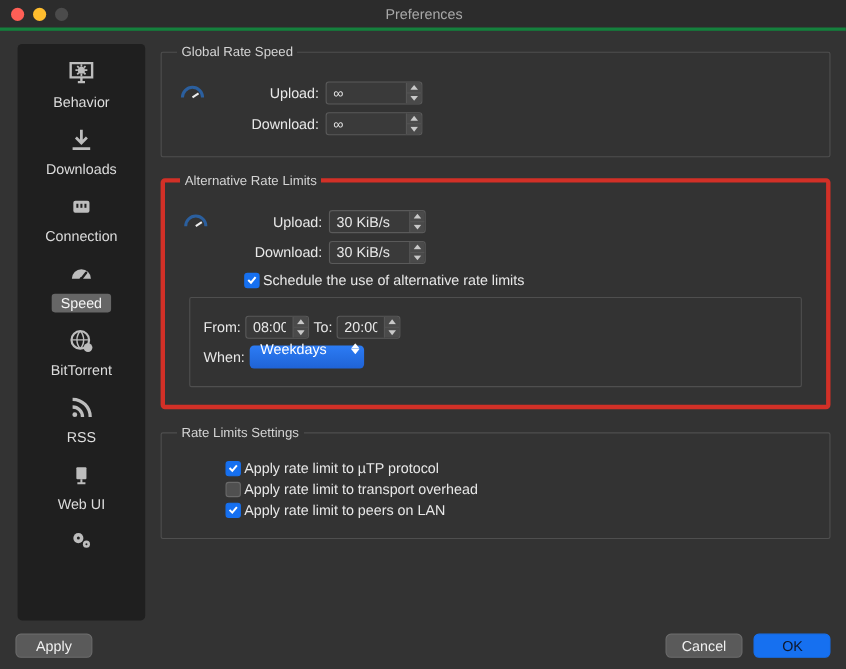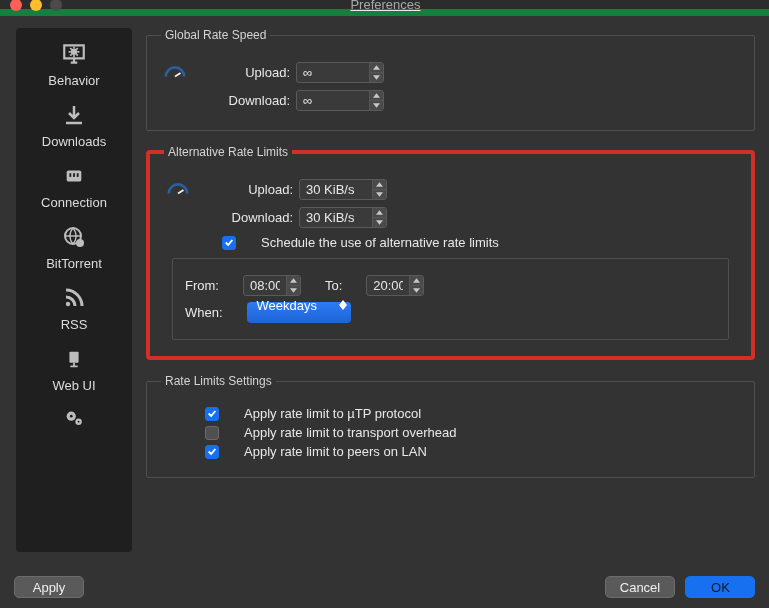--- a/index.html
+++ b/index.html
@@ -8,27 +8,26 @@
     width: 769px;
     height: 608px;
     background: #333333;
     font-family: -apple-system, "Helvetica Neue", Arial, sans-serif;
     font-size: 13px;
     color: #e8e8e8;
     overflow: hidden;
     position: relative;
   }
   .titlebar {
-    height: 16px;
+    height: 28px;
     display: flex;
     align-items: center;
     padding: 0 10px;
     background: #2c2c2c;
-    border-bottom: 7px solid #15803d;
-    text-decoration: underline;
+    border-bottom: 3px solid #15803d;
   }
   .traffic-lights { display: flex; gap: 8px; }
   .tl { width: 12px; height: 12px; border-radius: 50%; }
   .tl-close { background: #ff5f56; }
   .tl-min { background: #ffbd2e; }
   .tl-max { background: #4b4b4b; }
   .title {
     flex: 1;
     text-align: center;
     color: #a9a9a9;
@@ -149,21 +148,21 @@
     display: flex;
     align-items: center;
     justify-content: center;
   }
   .spin-btns div:first-child { border-bottom: 1px solid #555; }
   .spin-btns svg { width: 7px; height: 5px; fill: #c8c8c8; }
 
   .chk-row {
     display: flex;
     align-items: center;
-    gap: 25px;
+    gap: 3px;
     margin: 6px 0 3px 18px;
     font-size: 13px;
     padding-left: 40px;
   }
   .chk {
     width: 14px; height: 14px;
     border-radius: 3px;
     border: 0.5px solid #6a6a6a;
     background: #505050;
     display: inline-flex;
@@ -180,21 +179,21 @@
 
   .sched-box {
     border: 1px solid #4f4f4f;
     border-radius: 2px;
     margin: 8px 8px 2px 8px;
     padding: 10px 12px;
   }
   .sched-row {
     display: flex;
     align-items: center;
-    gap: 24px;
+    gap: 4px;
     margin: 6px 0;
   }
   .sched-label { font-size: 13px; }
   .dropdown {
     height: 21px;
     background: linear-gradient(#2c7cf5,#1f63d6);
     border-radius: 4px;
     display: flex;
     align-items: center;
     justify-content: space-between;
@@ -278,20 +277,30 @@
       <div class="sb-item">
         <span class="sb-icon">
           <svg viewBox="0 0 24 24" width="22" height="22">
               <rect x="4" y="6" width="16" height="12" rx="2" fill="#bdbdbd"></rect>
               <rect x="7" y="9" width="2" height="4" fill="#1f1f1f"></rect>
               <rect x="11" y="9" width="2" height="4" fill="#1f1f1f"></rect>
               <rect x="15" y="9" width="2" height="4" fill="#1f1f1f"></rect>
             </svg>
         </span>
         <span class="label">Connection</span>
+      </div>
+      <div class="sb-item selected">
+        <span class="sb-icon">
+          <svg viewBox="0 0 24 24" width="26" height="26">
+              <path d="M4 16a8 8 0 0 1 16 0" fill="#bdbdbd"></path>
+              <path d="M12 16l4-5" stroke="#1f1f1f" stroke-width="2" stroke-linecap="round"></path>
+              <circle cx="12" cy="16" r="1.5" fill="#1f1f1f"></circle>
+            </svg>
+        </span>
+        <span class="label">Speed</span>
       </div>
       <div class="sb-item">
         <span class="sb-icon">
           <svg viewBox="0 0 24 24" width="24" height="24">
               <circle cx="11" cy="11" r="8" fill="none" stroke="#bdbdbd" stroke-width="2"></circle>
               <path d="M3 11h16M11 3a12 12 0 0 1 0 16M11 3a12 12 0 0 0 0 16" stroke="#bdbdbd" stroke-width="1.3" fill="none"></path>
               <circle cx="18" cy="18" r="4" fill="#bdbdbd"></circle>
             </svg>
         </span>
         <span class="label">BitTorrent</span>

